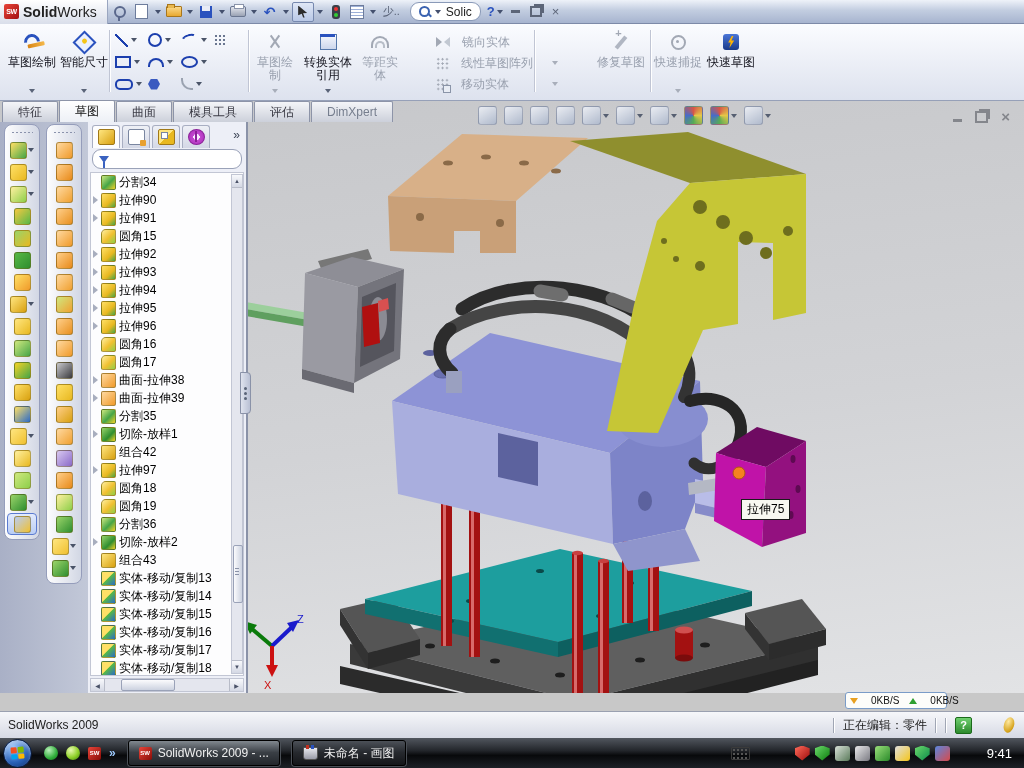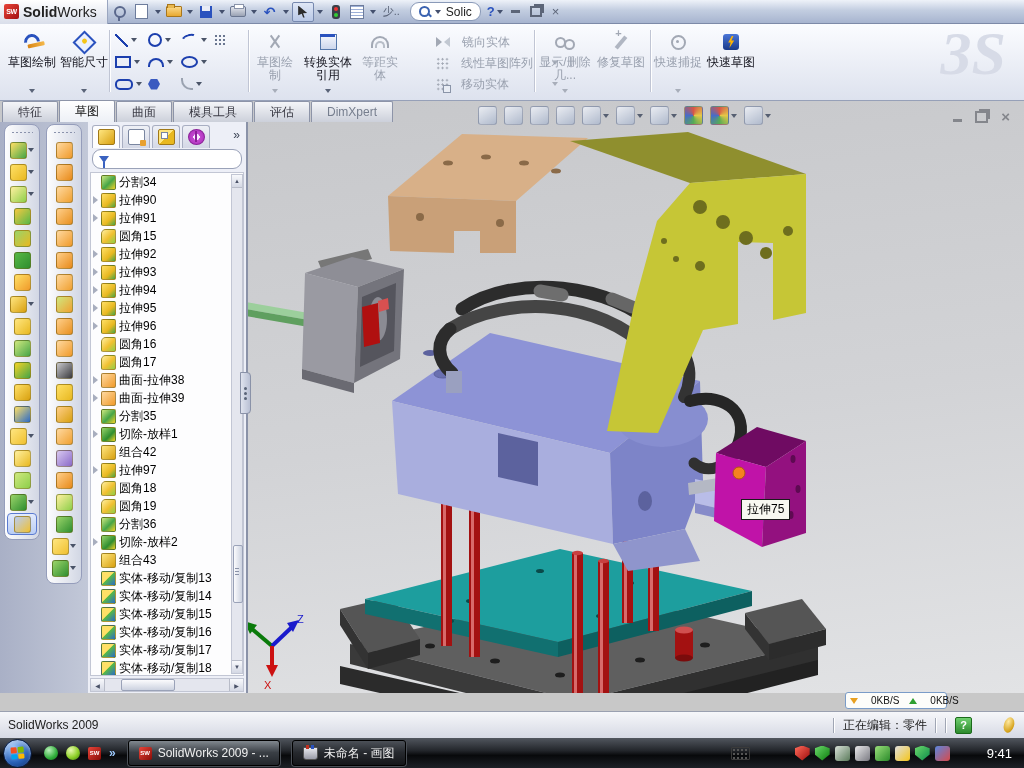--- a/index.html
+++ b/index.html
@@ -299,21 +299,20 @@
     <span class="t-help">?</span>
     <span class="tcaret"></span>
     <div class="winbtns">
       <span class="wb-min"></span>
       <span class="wb-restore"></span>
       <span class="wb">×</span>
     </div>
   </div>
 
   <div id="cmdbar" class="abs">
-    <div class="watermark">3S</div>
 
     <div class="cmdbtn" style="left:6px;width:52px;">
       <span class="bicon">
           <span class="icon-sketch"></span>
         </span>
       <span class="blabel">草图绘制</span>
       <span class="flyout"></span>
     </div>
     <div class="cmdbtn" style="left:60px;width:48px;">
       <span class="bicon">
@@ -402,27 +401,20 @@
       <span class="rlabel">线性草图阵列</span>
       <span class="rcaret"></span>
     </div>
     <div class="rowbtn" style="left:408px;top:50px;width:122px;">
       <span class="icon-movedots"></span>
       <span class="rlabel">移动实体</span>
       <span class="rcaret"></span>
     </div>
 
     <div class="vsep" style="left:534px;"></div>
-    <div class="cmdbtn dis" style="left:538px;width:54px;">
-      <span class="bicon">
-          <span class="icon-relations"></span>
-        </span>
-      <span class="blabel">显示/删除几...</span>
-      <span class="flyout"></span>
-    </div>
     <div class="cmdbtn dis" style="left:596px;width:50px;">
       <span class="bicon">
           <span class="icon-repair"></span>
         </span>
       <span class="blabel">修复草图</span>
     </div>
     <div class="vsep" style="left:650px;"></div>
     <div class="cmdbtn dis" style="left:654px;width:48px;">
       <span class="bicon">
           <span class="icon-snap"></span>

